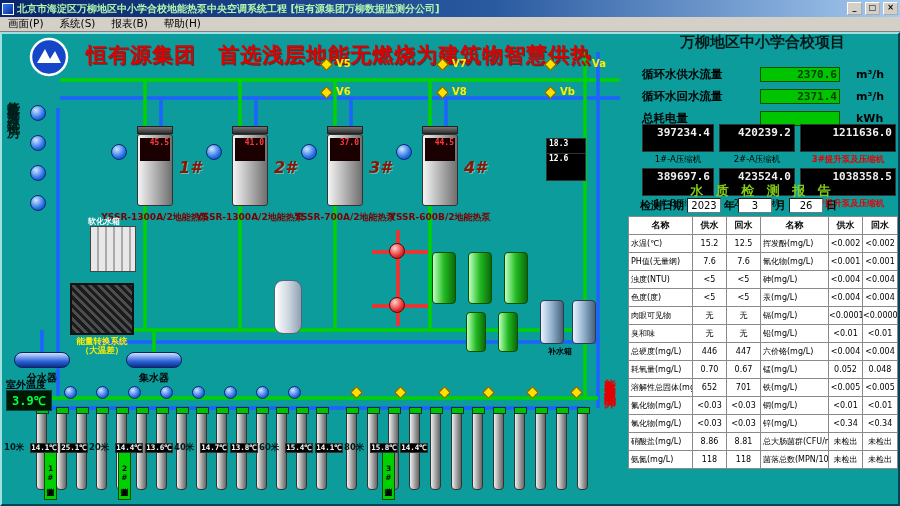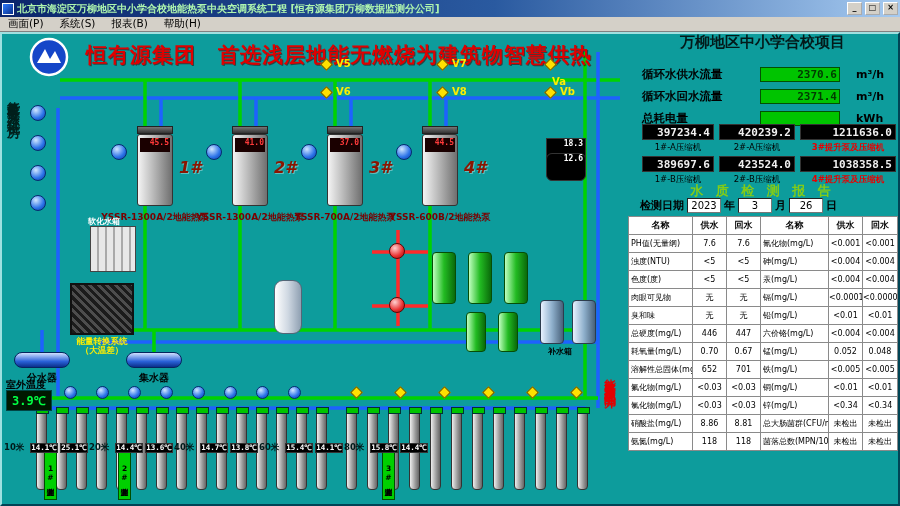--- a/index.html
+++ b/index.html
@@ -35,21 +35,21 @@
   .metrics{position:absolute;left:642px;top:66px;z-index:3;display:flex;flex-direction:column;gap:6px;}
   .metric-row{display:flex;align-items:center;gap:16px;height:16px;}
   .m-label{width:102px;font-weight:bold;font-size:11.5px;color:#000;}
   .m-led{display:inline-block;width:80px;height:15px;background:#00c400;border:1px solid #035003;
     color:#003b00;font-family:"DejaVu Sans Mono",monospace;font-weight:bold;font-size:11px;
     text-align:right;padding:0 2px;}
   .m-unit{font-weight:bold;font-size:11px;color:#000;}
   .counters{position:absolute;left:642px;top:124px;z-index:3;display:grid;
     grid-template-columns:72px 76px 96px;column-gap:5px;row-gap:2px;}
   .cnt{background:#000;color:#f0f0f0;font-family:"DejaVu Sans Mono",monospace;font-weight:bold;
-    font-size:11px;text-align:right;padding:1px 3px;border:1px solid #333;height:16px;}
+    font-size:11px;text-align:right;padding:1px 3px;border:1px solid #333;height:28px;}
   .cnt-label{font-size:8.5px;color:#000;text-align:center;white-space:nowrap;overflow:hidden;}
   .cnt-label.red{color:#e80000;font-weight:bold;}
   .report-title{position:absolute;left:628px;top:182px;width:269px;z-index:3;text-align:center;
     color:#84cc16;font-weight:bold;font-size:13px;letter-spacing:4px;}
   .date-row{position:absolute;left:640px;top:198px;z-index:3;display:flex;align-items:center;gap:3px;
     font-size:11px;font-weight:bold;color:#000;}
   .date-box{background:#fff;border:1px solid #777;border-style:inset;min-width:34px;height:15px;
     font-size:10px;font-weight:normal;text-align:center;line-height:13px;}
   table.wq{position:absolute;left:628px;top:216px;width:269px;z-index:3;background:#fff;
     border-collapse:collapse;table-layout:fixed;}
@@ -65,21 +65,21 @@
 
   .pump{width:16px;height:16px;border-radius:50%;z-index:2;position:absolute;
     background:radial-gradient(circle at 35% 30%,#cfe6ff,#2a72e8 60%,#0b3a9e);border:1px solid #062a70;}
   .pump.red{background:radial-gradient(circle at 35% 30%,#ffd0d0,#e83030 60%,#8f0b0b);border-color:#5d0606;}
   .pump.small{width:13px;height:13px;}
 
   .hp-unit{position:absolute;top:118px;width:124px;height:104px;z-index:2;}
   .hp-cap{position:absolute;left:44px;top:8px;width:36px;height:8px;background:linear-gradient(#777,#333);border:1px solid #222;}
   .hp-tank{position:absolute;left:44px;top:16px;width:36px;height:72px;border-radius:3px;
     background:linear-gradient(90deg,#f4f4f4,#b9b9b9 45%,#6f6f6f);border:1px solid #333;}
-  .hp-led{position:absolute;left:47px;top:20px;width:30px;height:14px;background:#1a0000;color:#ff3a3a;
+  .hp-led{position:absolute;left:47px;top:20px;width:30px;height:23px;background:#1a0000;color:#ff3a3a;
     font-family:"DejaVu Sans Mono",monospace;font-weight:bold;font-size:8px;text-align:right;padding:0 1px;}
   .hp-no{position:absolute;left:86px;top:40px;font-style:italic;font-weight:bold;font-size:16px;
     color:#8b1500;text-shadow:1px 1px 0 rgba(255,255,255,.35);}
   .hp-model{position:absolute;left:-8px;top:93px;width:140px;text-align:center;font-weight:bold;
     font-size:9px;color:#7a0000;white-space:nowrap;}
   .hp-pump{left:18px;top:26px;}
 
   .machine{position:absolute;left:90px;top:226px;width:46px;height:46px;z-index:2;
     background:repeating-linear-gradient(90deg,#e8e8e8 0 6px,#aaa 6px 8px),#ccc;border:1px solid #444;}
   .wlabel{position:absolute;left:88px;top:216px;z-index:3;color:#fff;font-size:8px;font-weight:bold;}
@@ -93,21 +93,21 @@
   .wtank{position:absolute;left:274px;top:280px;width:28px;height:54px;border-radius:9px;z-index:2;
     background:linear-gradient(90deg,#fff,#cfd8e2 50%,#8fa0b2);border:1px solid #556677;}
   .gtank{position:absolute;width:24px;height:52px;border-radius:4px;z-index:2;
     background:linear-gradient(90deg,#bfffbf,#22bb22 50%,#0a6a0a);border:1px solid #064d06;}
   .gtank.sm{width:20px;height:40px;}
   .rtank{position:absolute;width:24px;height:44px;border-radius:4px;z-index:2;
     background:linear-gradient(90deg,#e8f2ff,#8fb0cc 50%,#48617a);border:1px solid #2c3c4d;}
   .blabel{position:absolute;z-index:3;font-size:8px;font-weight:bold;color:#000;}
 
   .miniled{position:absolute;width:40px;height:28px;z-index:3;background:#000;color:#fff;
-    font-family:"DejaVu Sans Mono",monospace;font-weight:bold;font-size:8px;text-align:right;
+    font-family:"DejaVu Sans Mono",monospace;font-weight:bold;font-size:8px;text-align:left;
     padding:0 2px;border:1px solid #333;}
   .vlabel{position:absolute;z-index:4;color:#ffee00;font-weight:bold;font-size:10px;}
   .vglyph{position:absolute;width:9px;height:9px;z-index:3;background:#ffe000;border:1px solid #665500;
     transform:rotate(45deg);}
 
   .outdoor-label{position:absolute;left:6px;top:378px;z-index:4;font-size:10px;font-weight:bold;color:#000;}
   .oled{position:absolute;left:6px;top:390px;z-index:4;background:#001800;color:#00ff44;
     font-family:"DejaVu Sans Mono",monospace;font-weight:bold;font-size:12px;padding:1px 5px;border:1px solid #044;}
 
   
@@ -243,20 +243,28 @@
           <th>名称</th>
           <th>供水</th>
           <th>回水</th>
           <th>名称</th>
           <th>供水</th>
           <th>回水</th>
         </tr>
       </thead>
     <tbody id="wq-body">
         <tr>
+          <td class="lbl">水温(℃)</td>
+          <td>15.2</td>
+          <td>12.5</td>
+          <td class="lbl">挥发酚(mg/L)</td>
+          <td>&lt;0.002</td>
+          <td>&lt;0.002</td>
+        </tr>
+        <tr>
           <td class="lbl">PH值(无量纲)</td>
           <td>7.6</td>
           <td>7.6</td>
           <td class="lbl">氰化物(mg/L)</td>
           <td>&lt;0.001</td>
           <td>&lt;0.001</td>
         </tr>
         <tr>
           <td class="lbl">浊度(NTU)</td>
           <td>&lt;5</td>
@@ -404,21 +412,21 @@
   <div id="valves-layer">
       <div class="vglyph" style="left: 322px; top: 60px;"></div>
       <div class="vlabel" style="left: 336px; top: 58px;">V5</div>
       <div class="vglyph" style="left: 322px; top: 88px;"></div>
       <div class="vlabel" style="left: 336px; top: 86px;">V6</div>
       <div class="vglyph" style="left: 438px; top: 60px;"></div>
       <div class="vlabel" style="left: 452px; top: 58px;">V7</div>
       <div class="vglyph" style="left: 438px; top: 88px;"></div>
       <div class="vlabel" style="left: 452px; top: 86px;">V8</div>
       <div class="vglyph" style="left: 546px; top: 60px;"></div>
-      <div class="vlabel" style="left: 552px; top: 58px; margin-top: 18px;">Va</div>
+      <div class="vlabel" style="left: 592px; top: 58px;">Va</div>
       <div class="vglyph" style="left: 546px; top: 88px;"></div>
       <div class="vlabel" style="left: 560px; top: 86px;">Vb</div>
       <div class="vglyph" style="left: 352px; top: 388px;"></div>
       <div class="vglyph" style="left: 396px; top: 388px;"></div>
       <div class="vglyph" style="left: 440px; top: 388px;"></div>
       <div class="vglyph" style="left: 484px; top: 388px;"></div>
       <div class="vglyph" style="left: 528px; top: 388px;"></div>
       <div class="vglyph" style="left: 572px; top: 388px;"></div>
     </div>
 
@@ -440,21 +448,21 @@
   <div class="gtank" style="left:468px;top:252px;"></div>
   <div class="gtank" style="left:504px;top:252px;"></div>
   <div class="gtank sm" style="left:466px;top:312px;"></div>
   <div class="gtank sm" style="left:498px;top:312px;"></div>
   <div class="rtank" style="left:540px;top:300px;"></div>
   <div class="rtank" style="left:572px;top:300px;"></div>
   <div class="blabel" style="left:548px;top:346px;">补水箱</div>
 
   <div id="miniled-layer">
       <div class="miniled" style="left: 546px; top: 138px;">18.3</div>
-      <div class="miniled" style="left: 546px; top: 153px; border-radius: 6px;">12.6</div>
+      <div class="miniled" style="left: 546px; top: 153px;">12.6</div>
     </div>
 
   <div class="outdoor-label">室外温度</div>
   <div class="oled">3.9℃</div>
 
   <div id="wells-layer">
       <div class="well" style="left: 36px;"></div>
       <div class="well" style="left: 56px;"></div>
       <div class="well" style="left: 76px;"></div>
       <div class="well" style="left: 96px;"></div>

